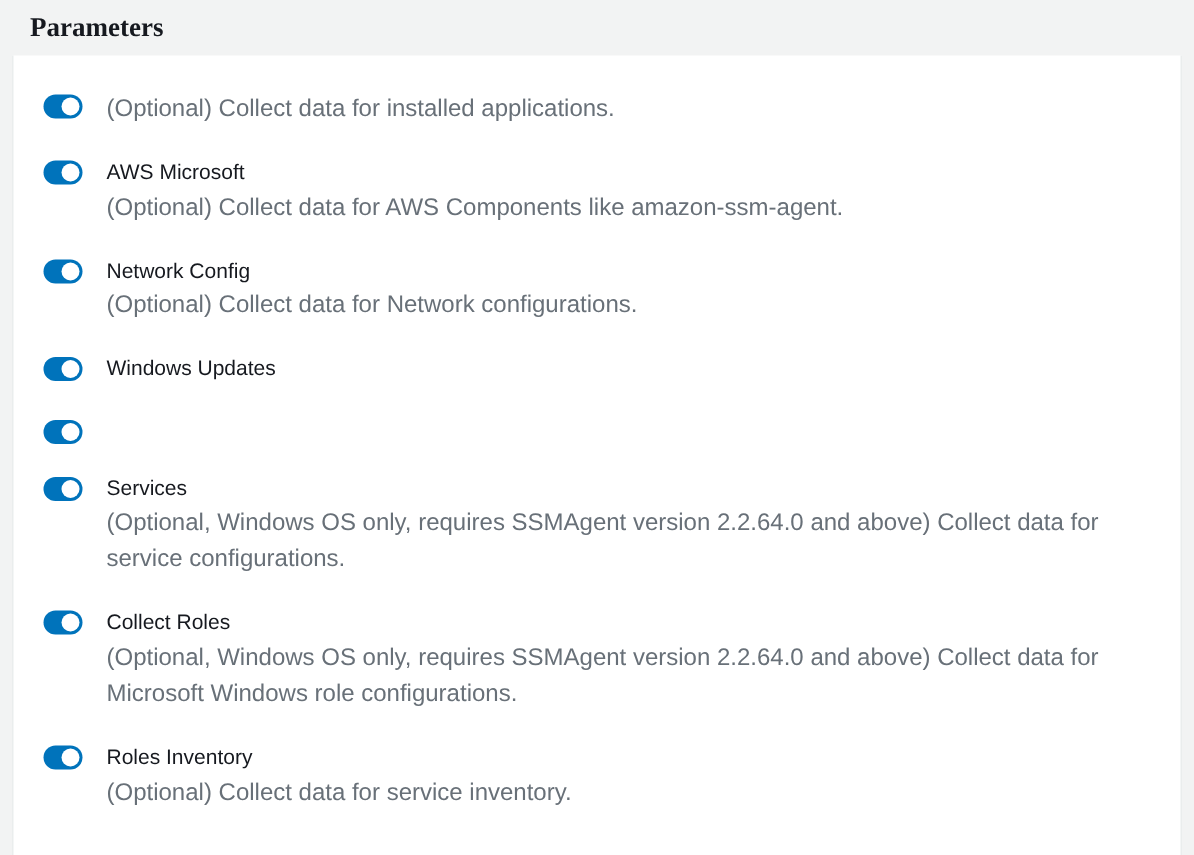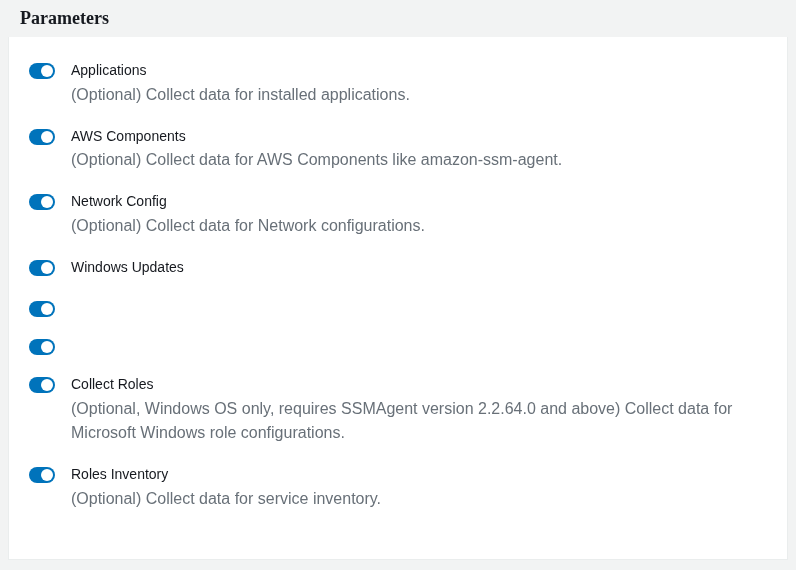--- a/index.html
+++ b/index.html
@@ -82,33 +82,32 @@
 
 <div class="panel-body">
 
   <div class="param-row">
     <div class="toggle-wrap">
       <div class="toggle">
         <div class="toggle-knob"></div>
       </div>
     </div>
     <div class="param-text">
-      <div class="param-label">Applications</div>
       <div class="param-desc">(Optional) Collect data for installed applications.</div>
     </div>
   </div>
 
   <div class="param-row">
     <div class="toggle-wrap">
       <div class="toggle">
         <div class="toggle-knob"></div>
       </div>
     </div>
     <div class="param-text">
-      <div class="param-label">AWS Components</div>
+      <div class="param-label">AWS Microsoft</div>
       <div class="param-desc">(Optional) Collect data for AWS Components like amazon-ssm-agent.</div>
     </div>
   </div>
 
   <div class="param-row">
     <div class="toggle-wrap">
       <div class="toggle">
         <div class="toggle-knob"></div>
       </div>
     </div>
@@ -136,20 +135,24 @@
       </div>
     </div>
   </div>
 
   <div class="param-row">
     <div class="toggle-wrap">
       <div class="toggle">
         <div class="toggle-knob"></div>
       </div>
     </div>
+    <div class="param-text">
+      <div class="param-label">Services</div>
+      <div class="param-desc">(Optional, Windows OS only, requires SSMAgent version 2.2.64.0 and above) Collect data for service configurations.</div>
+    </div>
   </div>
 
   <div class="param-row">
     <div class="toggle-wrap">
       <div class="toggle">
         <div class="toggle-knob"></div>
       </div>
     </div>
     <div class="param-text">
       <div class="param-label">Collect Roles</div>

